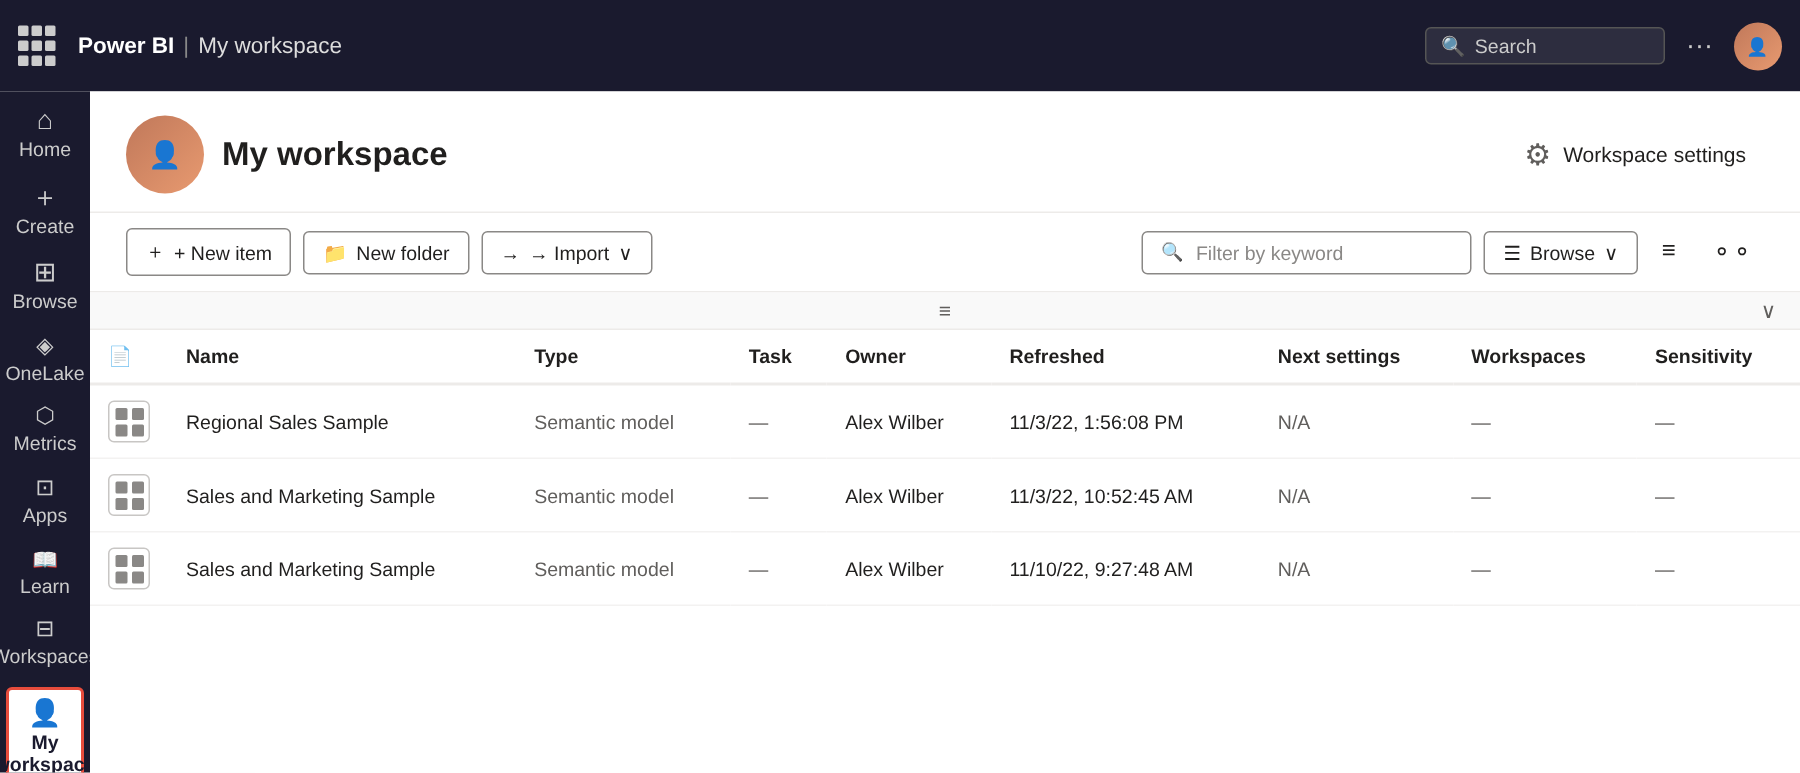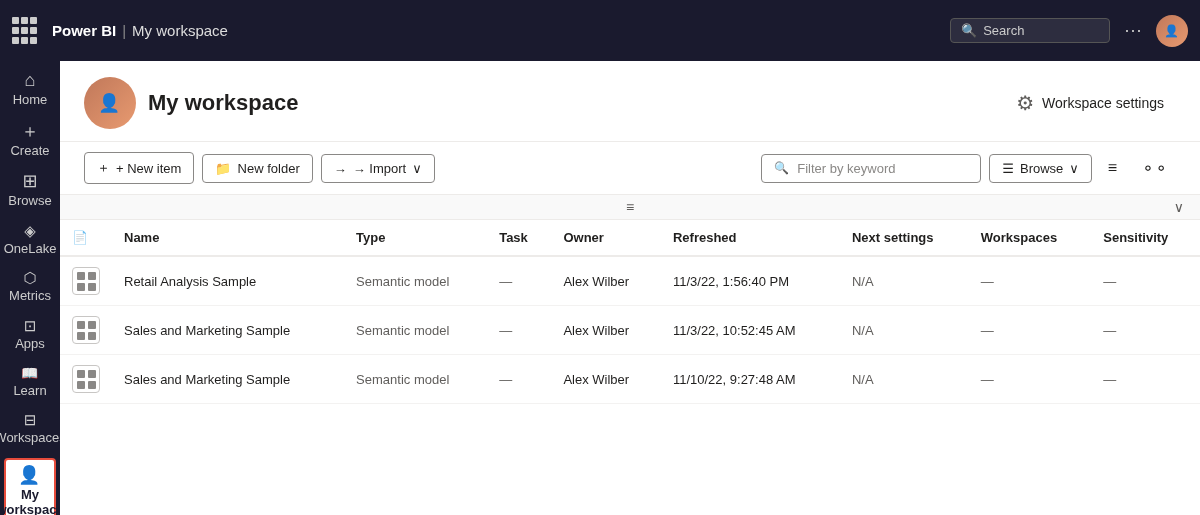--- a/index.html
+++ b/index.html
@@ -289,36 +289,36 @@
             <th>Type</th>
             <th>Task</th>
             <th>Owner</th>
             <th>Refreshed</th>
             <th>Next settings</th>
             <th>Workspaces</th>
             <th>Sensitivity</th>
           </tr>
         </thead>
         <tbody id="table-body">
-            <tr>
+        <tr>
     <td>
       <div class="item-icon">
         <div class="dots-grid">
           <span></span>
                     <span></span>
                     <span></span>
                     <span></span>
         </div>
       </div>
     </td>
-    <td>Retail Analysis Sample</td>
+    <td>Regional Sales Sample</td>
     <td class="muted">Semantic model</td>
     <td class="muted">—</td>
     <td>Alex Wilber</td>
-    <td>11/3/22, 1:56:40 PM</td>
+    <td>11/3/22, 1:56:08 PM</td>
     <td class="muted">N/A</td>
     <td class="muted">—</td>
     <td class="muted">—</td>
   </tr>
             <tr>
     <td>
       <div class="item-icon">
         <div class="dots-grid">
           <span></span>
                     <span></span>

